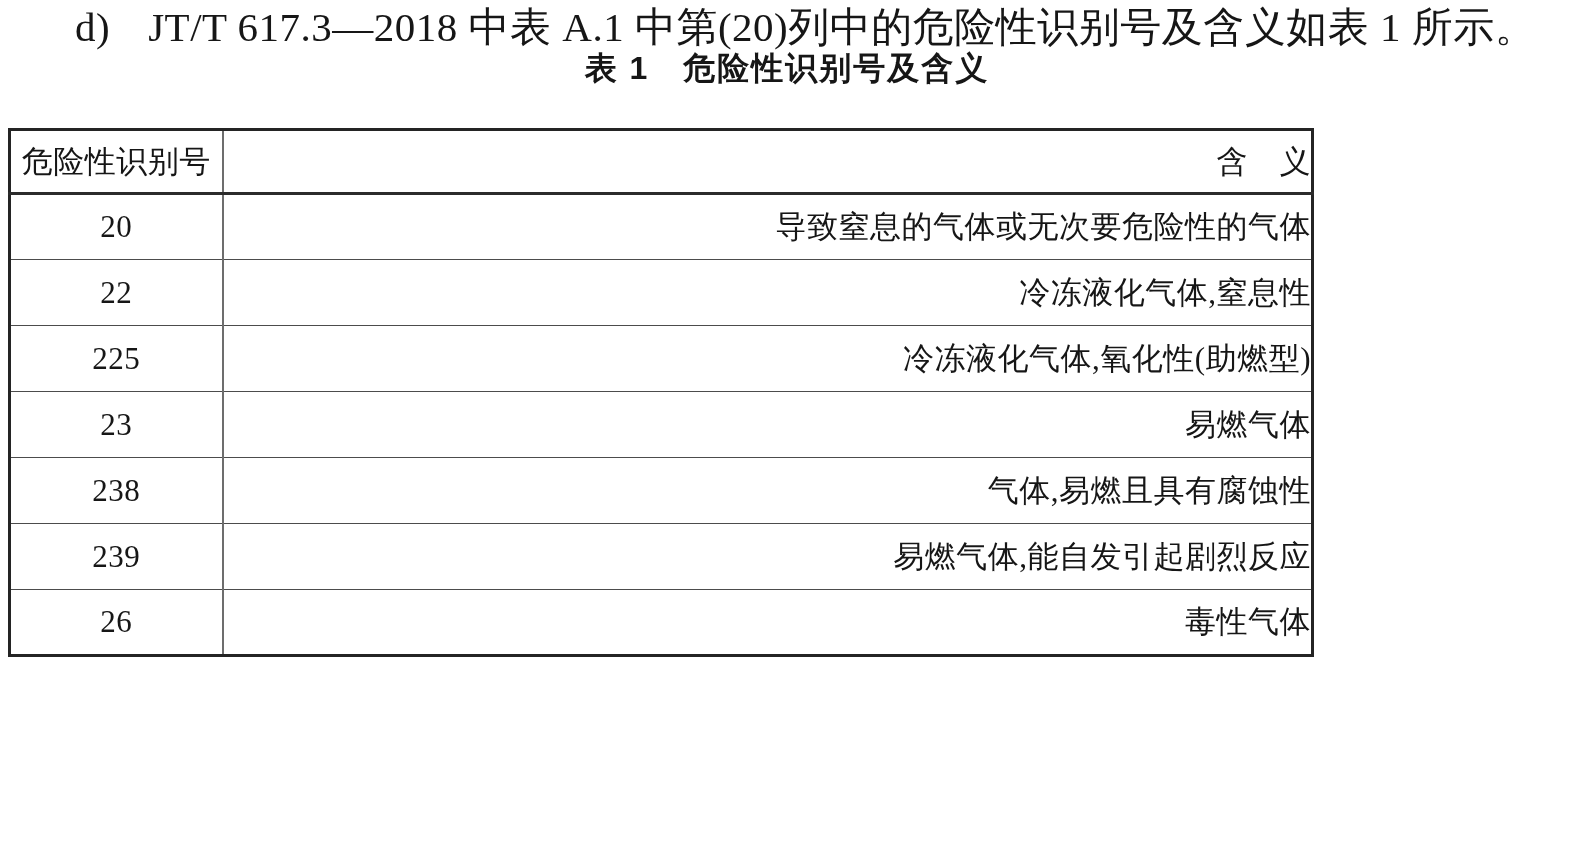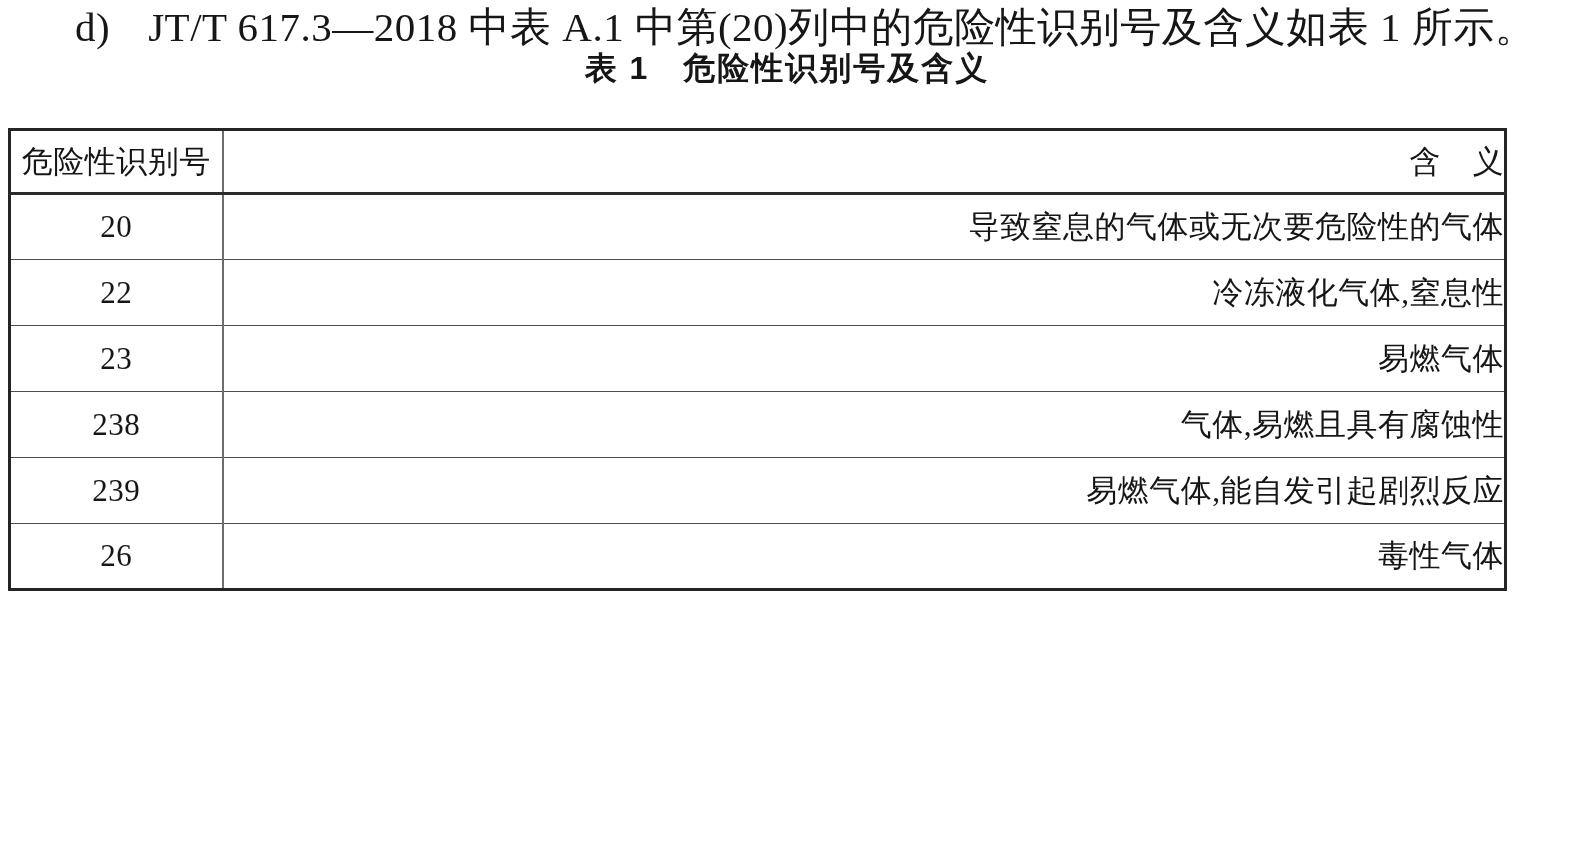--- a/index.html
+++ b/index.html
@@ -28,21 +28,21 @@
     font-family: "Liberation Sans", "DejaVu Sans", sans-serif;
     font-weight: bold;
     font-size: 32px;
     letter-spacing: 2px;
   }
 
   
   table.hazard {
     border-collapse: collapse;
     table-layout: fixed;
-    width: 1499px;
+    width: 1306px;
     margin: 37px 0 0 8px;
     border: 3px solid #242424;
     padding-left: 29px;
   }
   col.c-code { width: 213px; }
   th, td {
     font-size: 31px;
     font-weight: normal;
     letter-spacing: 0.5px;
     vertical-align: middle;
@@ -81,20 +81,24 @@
     <td class="cell-code">20</td>
     <td class="cell-meaning">导致窒息的气体或无次要危险性的气体</td>
   </tr>
 
   <tr>
     <td class="cell-code">22</td>
     <td class="cell-meaning">冷冻液化气体,窒息性</td>
   </tr>
 
 
+  <tr>
+    <td class="cell-code">225</td>
+    <td class="cell-meaning">冷冻液化气体,氧化性(助燃型)</td>
+  </tr>
 
   <tr>
     <td class="cell-code">23</td>
     <td class="cell-meaning">易燃气体</td>
   </tr>
 
   <tr>
     <td class="cell-code">238</td>
     <td class="cell-meaning">气体,易燃且具有腐蚀性</td>
   </tr>

